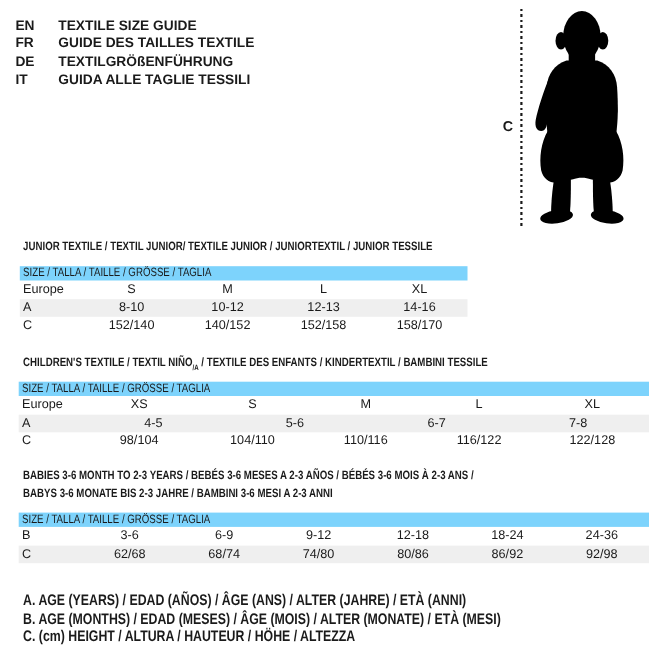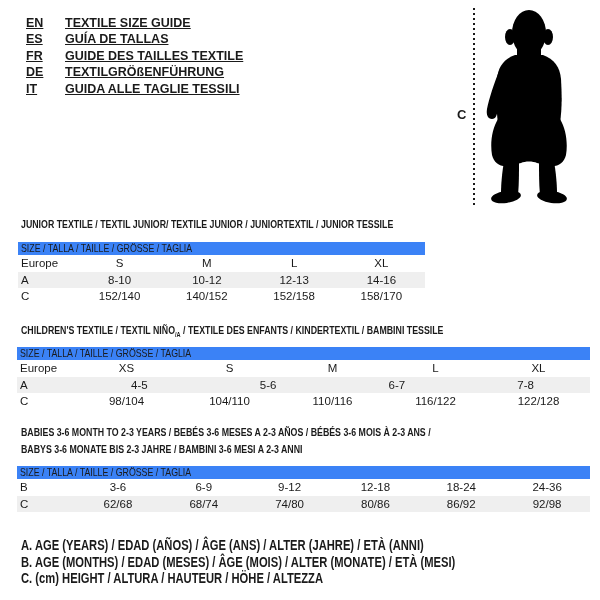--- a/index.html
+++ b/index.html
@@ -1,62 +1,58 @@
 <!DOCTYPE html>
 <html><head>
 <meta charset="utf-8">
 <style>
   html,body{margin:0;padding:0;background:#fff;}
   .page{
     position:relative;width:600px;height:600px;background:#ffffff;
     font-family:"Liberation Sans",sans-serif;color:#1a1a1a;overflow:hidden;
   }
   
-  .lang-block{position:absolute;left:26px;top:15px;text-decoration:underline;}
+  .lang-block{position:absolute;left:14px;top:15px;}
   .lang-row{display:flex;line-height:16.4px;font-size:12.5px;font-weight:bold;}
   .lang-code{width:39px;flex:0 0 39px;}
   .lang-label{white-space:nowrap;}
   
   .dash-line{
     position:absolute;left:473px;top:8px;width:2px;height:198px;
     background:repeating-linear-gradient(to bottom,#1a1a1a 0 2px,transparent 2px 5px);
   }
   .c-label{position:absolute;left:457px;top:107px;font-size:13px;font-weight:600;}
   .baby-svg{position:absolute;left:485px;top:9px;}
   
   .cond{display:inline-block;transform:scaleX(0.8);transform-origin:0 50%;white-space:nowrap;}
   
   .sec-title{position:absolute;left:21px;font-size:11px;font-weight:bold;line-height:17px;}
   
   .size-table{position:absolute;}
-  .t-bar{height:13px;line-height:13px;background:#3b82f6;font-size:11px;padding-left:3px;}
+  .t-bar{height:13px;line-height:13px;background:#7dd3fc;font-size:11px;padding-left:3px;}
   .t-row{display:flex;height:16.5px;line-height:16.5px;font-size:11.5px;justify-content:flex-end;}
   .t-row.shade{background:#efefef;}
   .t-label{flex:0 0 55px;width:55px;padding-left:3px;}
   .t-cell{flex:1;text-align:center;}
   #table1{left:18px;top:242px;width:407px;}
   #table2{left:17px;top:347px;width:573px;}
   #table3{left:17px;top:466px;width:573px;}
   
   .legend{position:absolute;left:21px;top:537px;font-size:14px;font-weight:bold;line-height:16.5px;}
   .sub-a{font-size:7px;vertical-align:sub;}
 </style>
 </head>
 <body>
 
 <div class="page">
 
   <div class="lang-block">
     <div class="lang-row">
       <span class="lang-code">EN</span>
       <span class="lang-label">TEXTILE SIZE GUIDE</span>
-    </div>
-    <div class="lang-row">
-      <span class="lang-code">ES</span>
-      <span class="lang-label">GUÍA DE TALLAS</span>
     </div>
     <div class="lang-row">
       <span class="lang-code">FR</span>
       <span class="lang-label">GUIDE DES TAILLES TEXTILE</span>
     </div>
     <div class="lang-row">
       <span class="lang-code">DE</span>
       <span class="lang-label">TEXTILGRÖßENFÜHRUNG</span>
     </div>
     <div class="lang-row">

